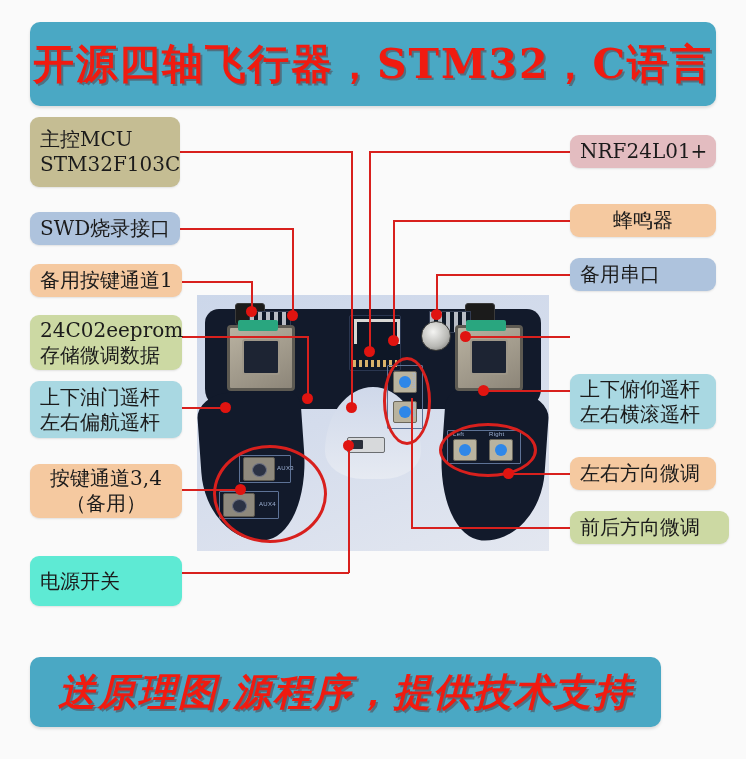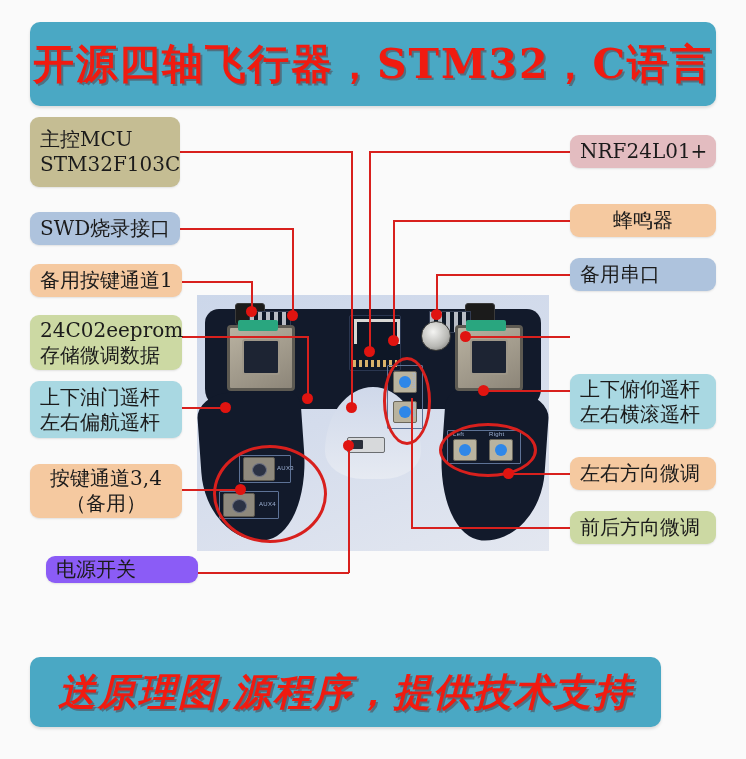--- a/index.html
+++ b/index.html
@@ -296,21 +296,21 @@
     </span>
   </div>
 
   <div class="label center" id="lbl-aux34" style="left:30px;top:464px;width:152px;height:54px;background:#f5c9a0;">
     <span class="lines">
       <span class="l">按键通道3,4</span>
       <span class="l">（备用）</span>
     </span>
   </div>
 
-  <div class="label" id="lbl-power" style="left:30px;top:556px;width:152px;height:27px;background:#8b5cf6;margin-left:16px;">
+  <div class="label" id="lbl-power" style="left:30px;top:556px;width:152px;height:50px;background:#5eead4;">
     <span class="lines">
       <span class="l">电源开关</span>
     </span>
   </div>
 
   <div class="label" id="lbl-nrf" style="left:570px;top:135px;width:146px;height:33px;background:#e3bcc0;">
     <span class="lines">
       <span class="l">NRF24L01+</span>
     </span>
   </div>
@@ -334,21 +334,21 @@
       <span class="l">左右横滚遥杆</span>
     </span>
   </div>
 
   <div class="label" id="lbl-trimlr" style="left:570px;top:457px;width:146px;height:33px;background:#f5c9a0;">
     <span class="lines">
       <span class="l">左右方向微调</span>
     </span>
   </div>
 
-  <div class="label" id="lbl-trimfb" style="left:570px;top:511px;width:146px;height:33px;background:#ccd9a3;">
+  <div class="label" id="lbl-trimfb" style="left:570px;top:511px;width:159px;height:33px;background:#ccd9a3;">
     <span class="lines">
       <span class="l">前后方向微调</span>
     </span>
   </div>
 
   <div class="banner" id="banner-bottom">
     <span class="banner-text">送原理图,源程序，提供技术支持</span>
   </div>
 
 </div>

